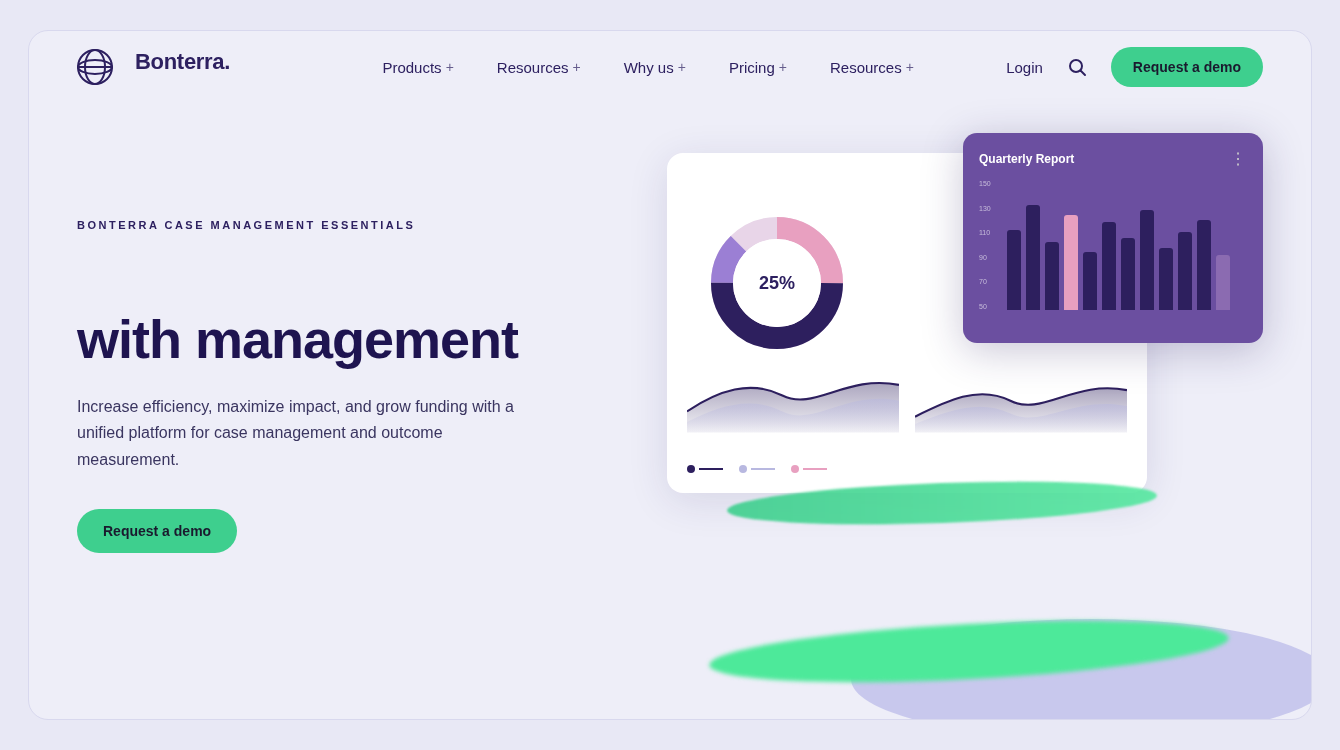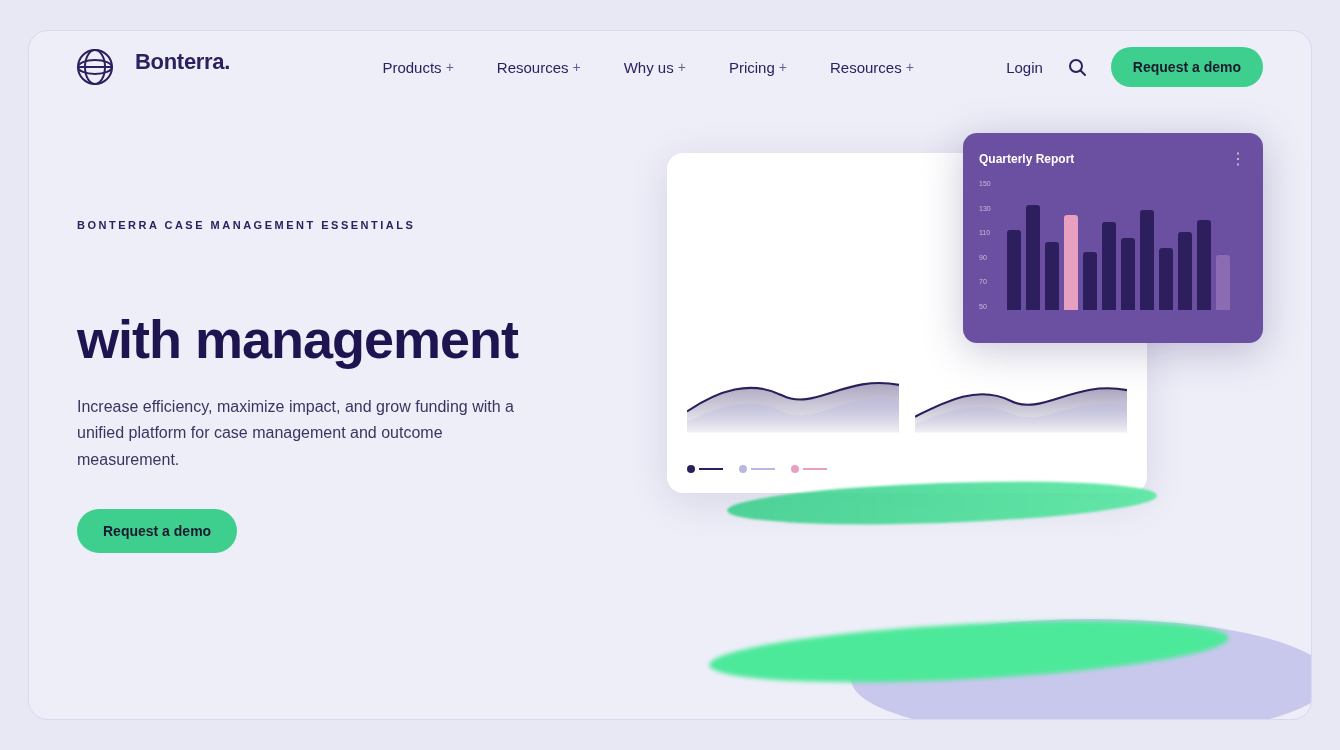--- a/index.html
+++ b/index.html
@@ -441,20 +441,34 @@
       <p class="hero-subtext">Increase efficiency, maximize impact, and grow funding with a unified platform for case management and outcome measurement.</p>
       <div class="hero-buttons">
         <button class="btn-primary">Request a demo</button>
       </div>
     </div>
 
     <div class="hero-right">
 
       <div class="dashboard-card-main">
 
+        <div class="donut-area">
+          <svg class="donut-svg" viewBox="0 0 150 150">
+
+            <circle cx="75" cy="75" r="55" fill="none" stroke="#e8d5e8" stroke-width="22"></circle>
+
+            <circle cx="75" cy="75" r="55" fill="none" stroke="#e8a0c0" stroke-width="22" stroke-dasharray="86.4 259.2" stroke-dashoffset="0" transform="rotate(-90 75 75)"></circle>
+
+            <circle cx="75" cy="75" r="55" fill="none" stroke="#2d1f5e" stroke-width="22" stroke-dasharray="172.8 172.8" stroke-dashoffset="-86.4" transform="rotate(-90 75 75)"></circle>
+
+            <circle cx="75" cy="75" r="55" fill="none" stroke="#9b7fd4" stroke-width="22" stroke-dasharray="43.2 302.4" stroke-dashoffset="-259.2" transform="rotate(-90 75 75)"></circle>
+            <circle cx="75" cy="75" r="44" fill="white"></circle>
+          </svg>
+          <span class="donut-label">25%</span>
+        </div>
 
         <div style="position:absolute; bottom:55px; left:20px; right:20px; height:85px; display:flex; gap:16px;">
 
           <div style="flex:1;">
             <svg viewBox="0 0 200 70" style="width:100%;height:100%;">
               <defs>
                 <linearGradient id="grad1" x1="0" y1="0" x2="0" y2="1">
                   <stop offset="0%" stop-color="#2d1f5e" stop-opacity="0.4"></stop>
                   <stop offset="100%" stop-color="#2d1f5e" stop-opacity="0.05"></stop>
                 </linearGradient>

